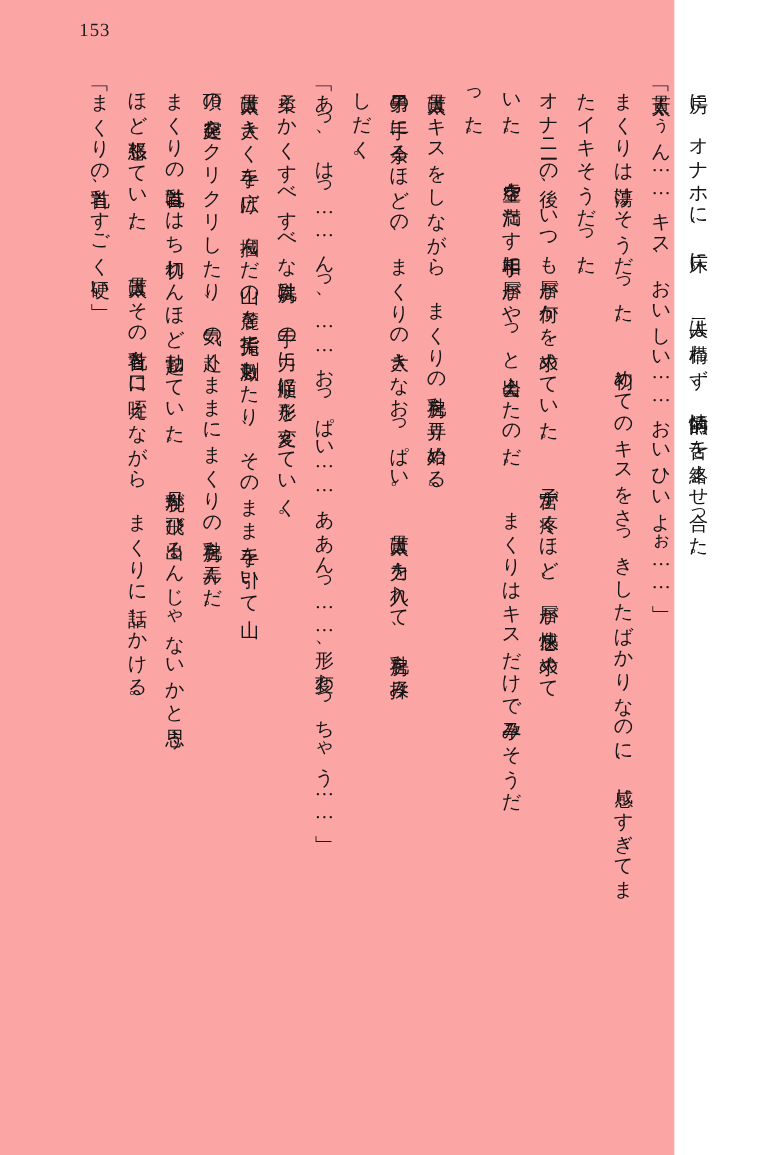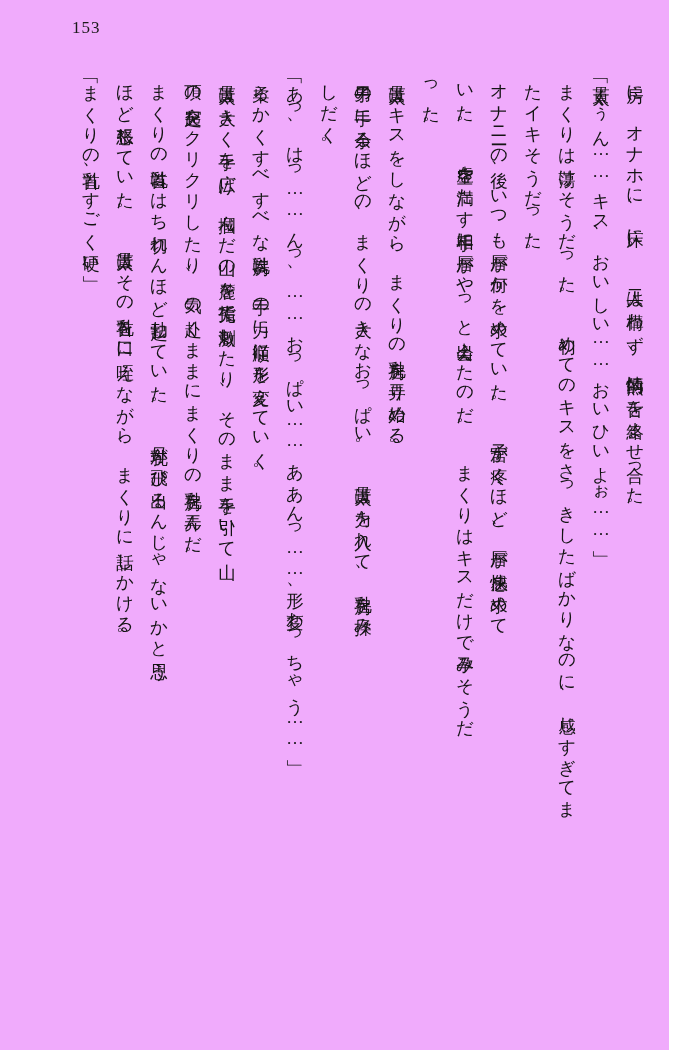--- a/index.html
+++ b/index.html
@@ -11,23 +11,23 @@
     width: 693px;
     height: 1050px;
     font-family: "Liberation Serif", "DejaVu Serif", serif;
     color: #111111;
     overflow: hidden;
     position: relative;
   }
   .page {
     position: absolute;
     left: 0; top: 0;
-    width: 669px;
+    width: 613px;
     height: 1050px;
-    background: #f0abfc;
+    background: #fca5a5;
   }
   .page-number {
     position: absolute;
     left: 72px;
     top: 18px;
     font-size: 17px;
     letter-spacing: 1px;
     color: #1a1a1a;
     font-family: "Liberation Serif", "DejaVu Serif", serif;
   }

